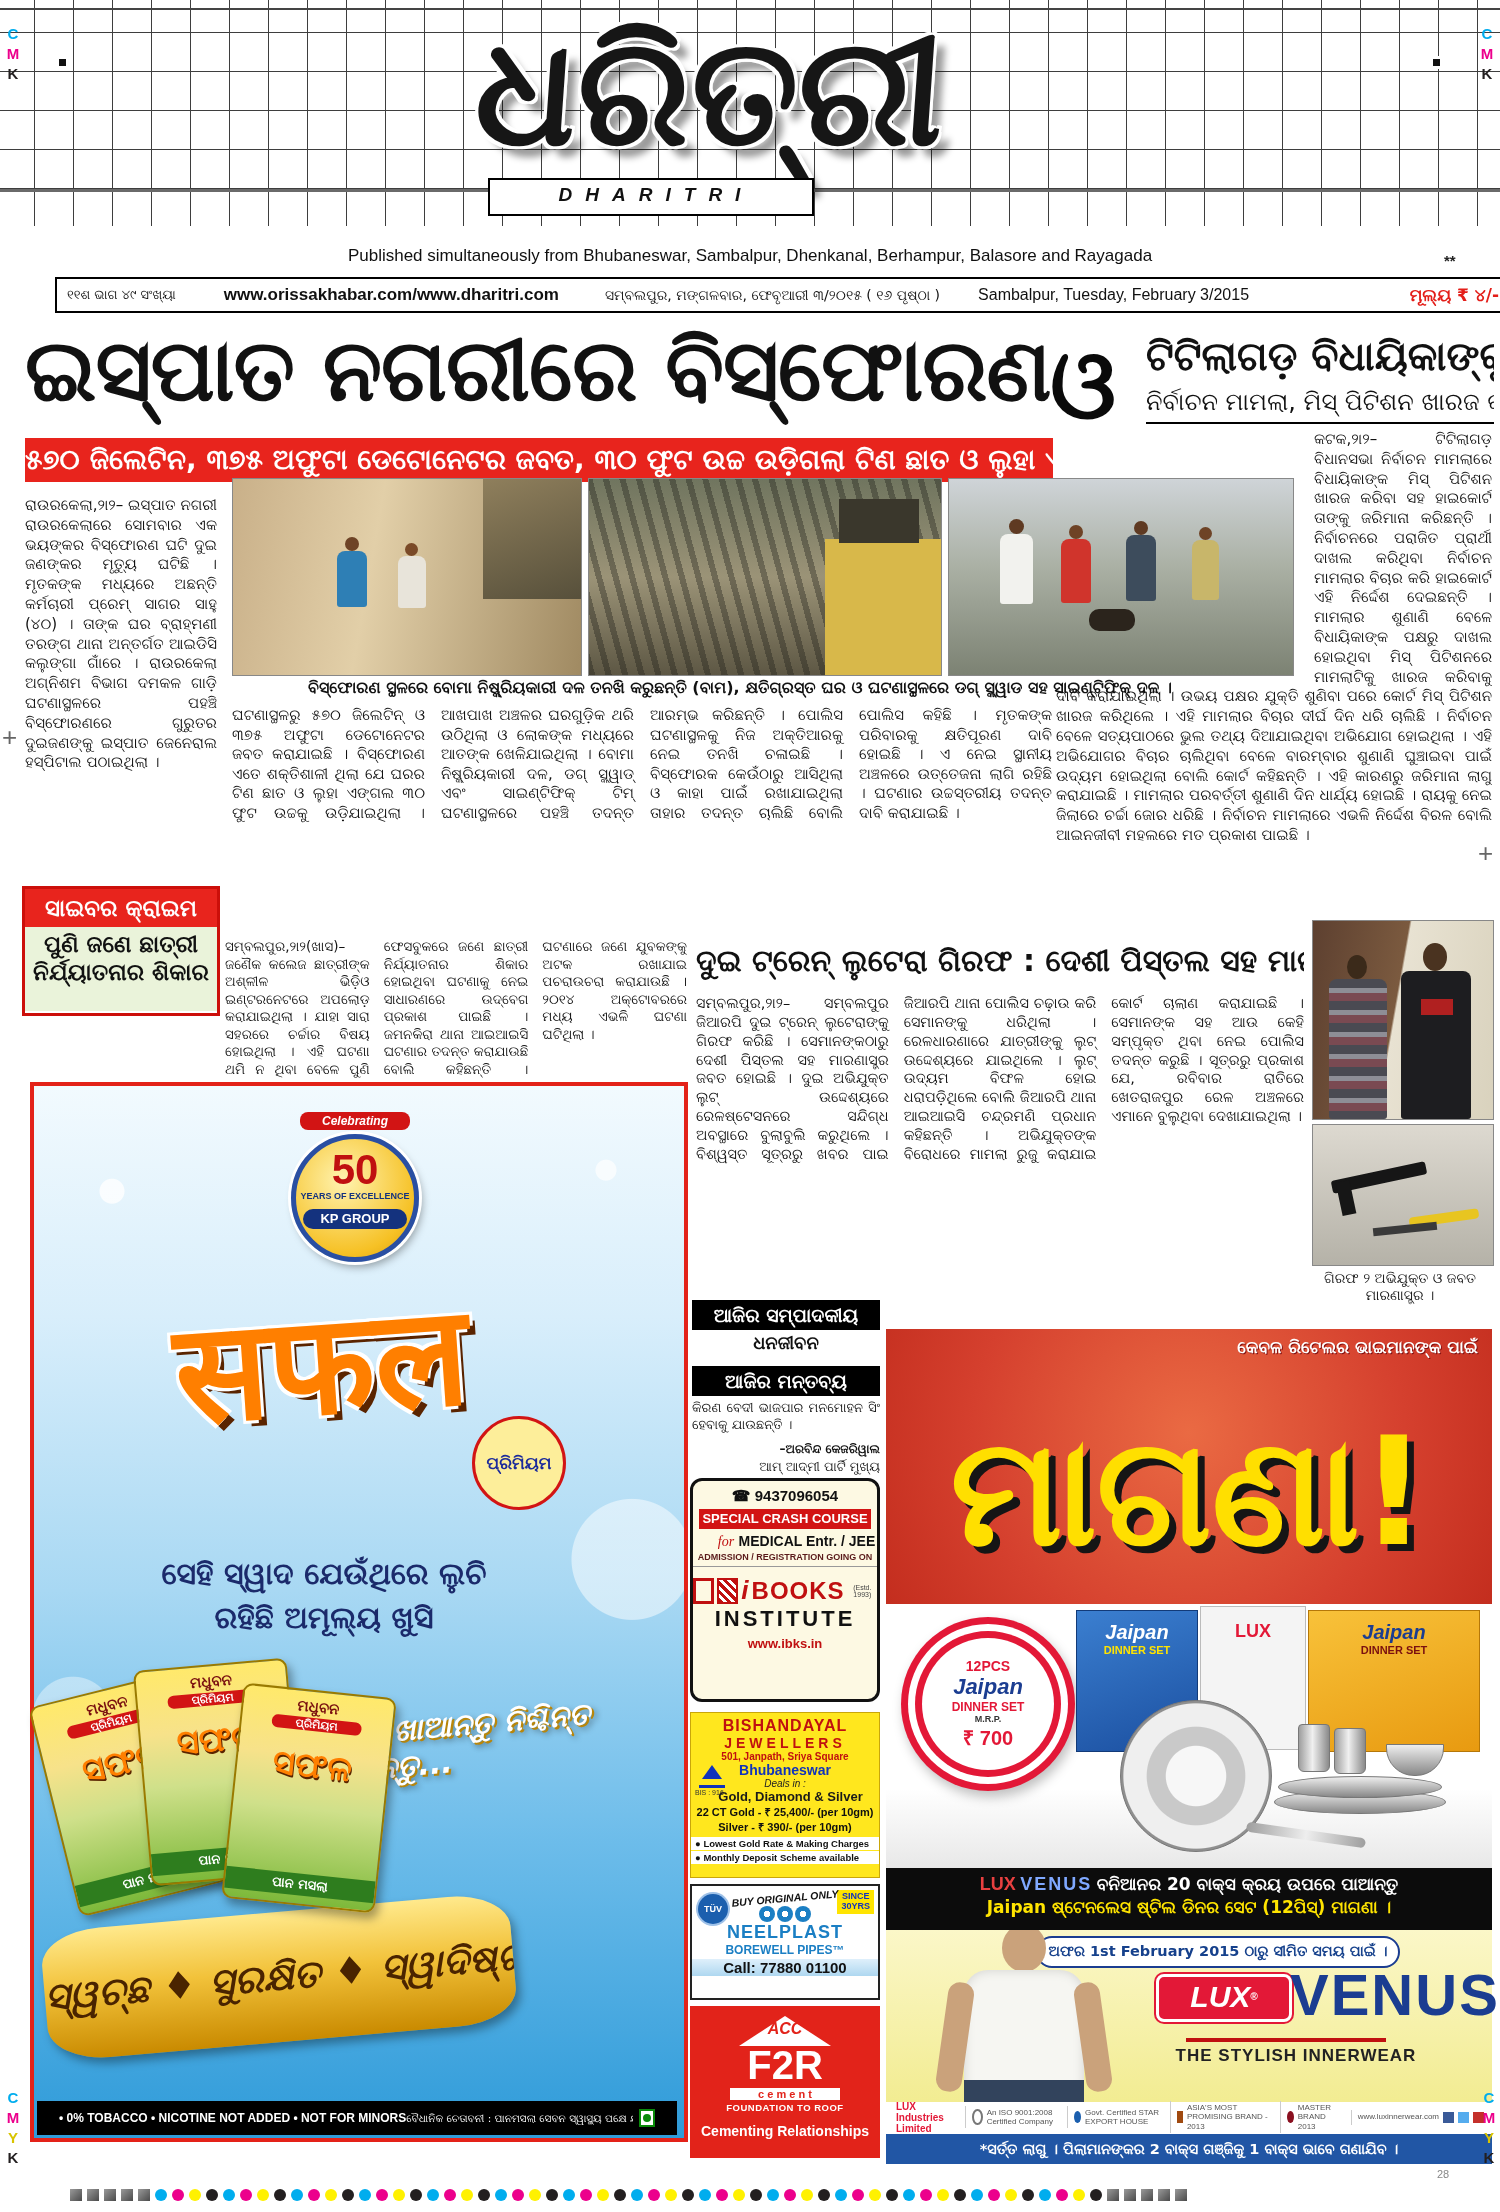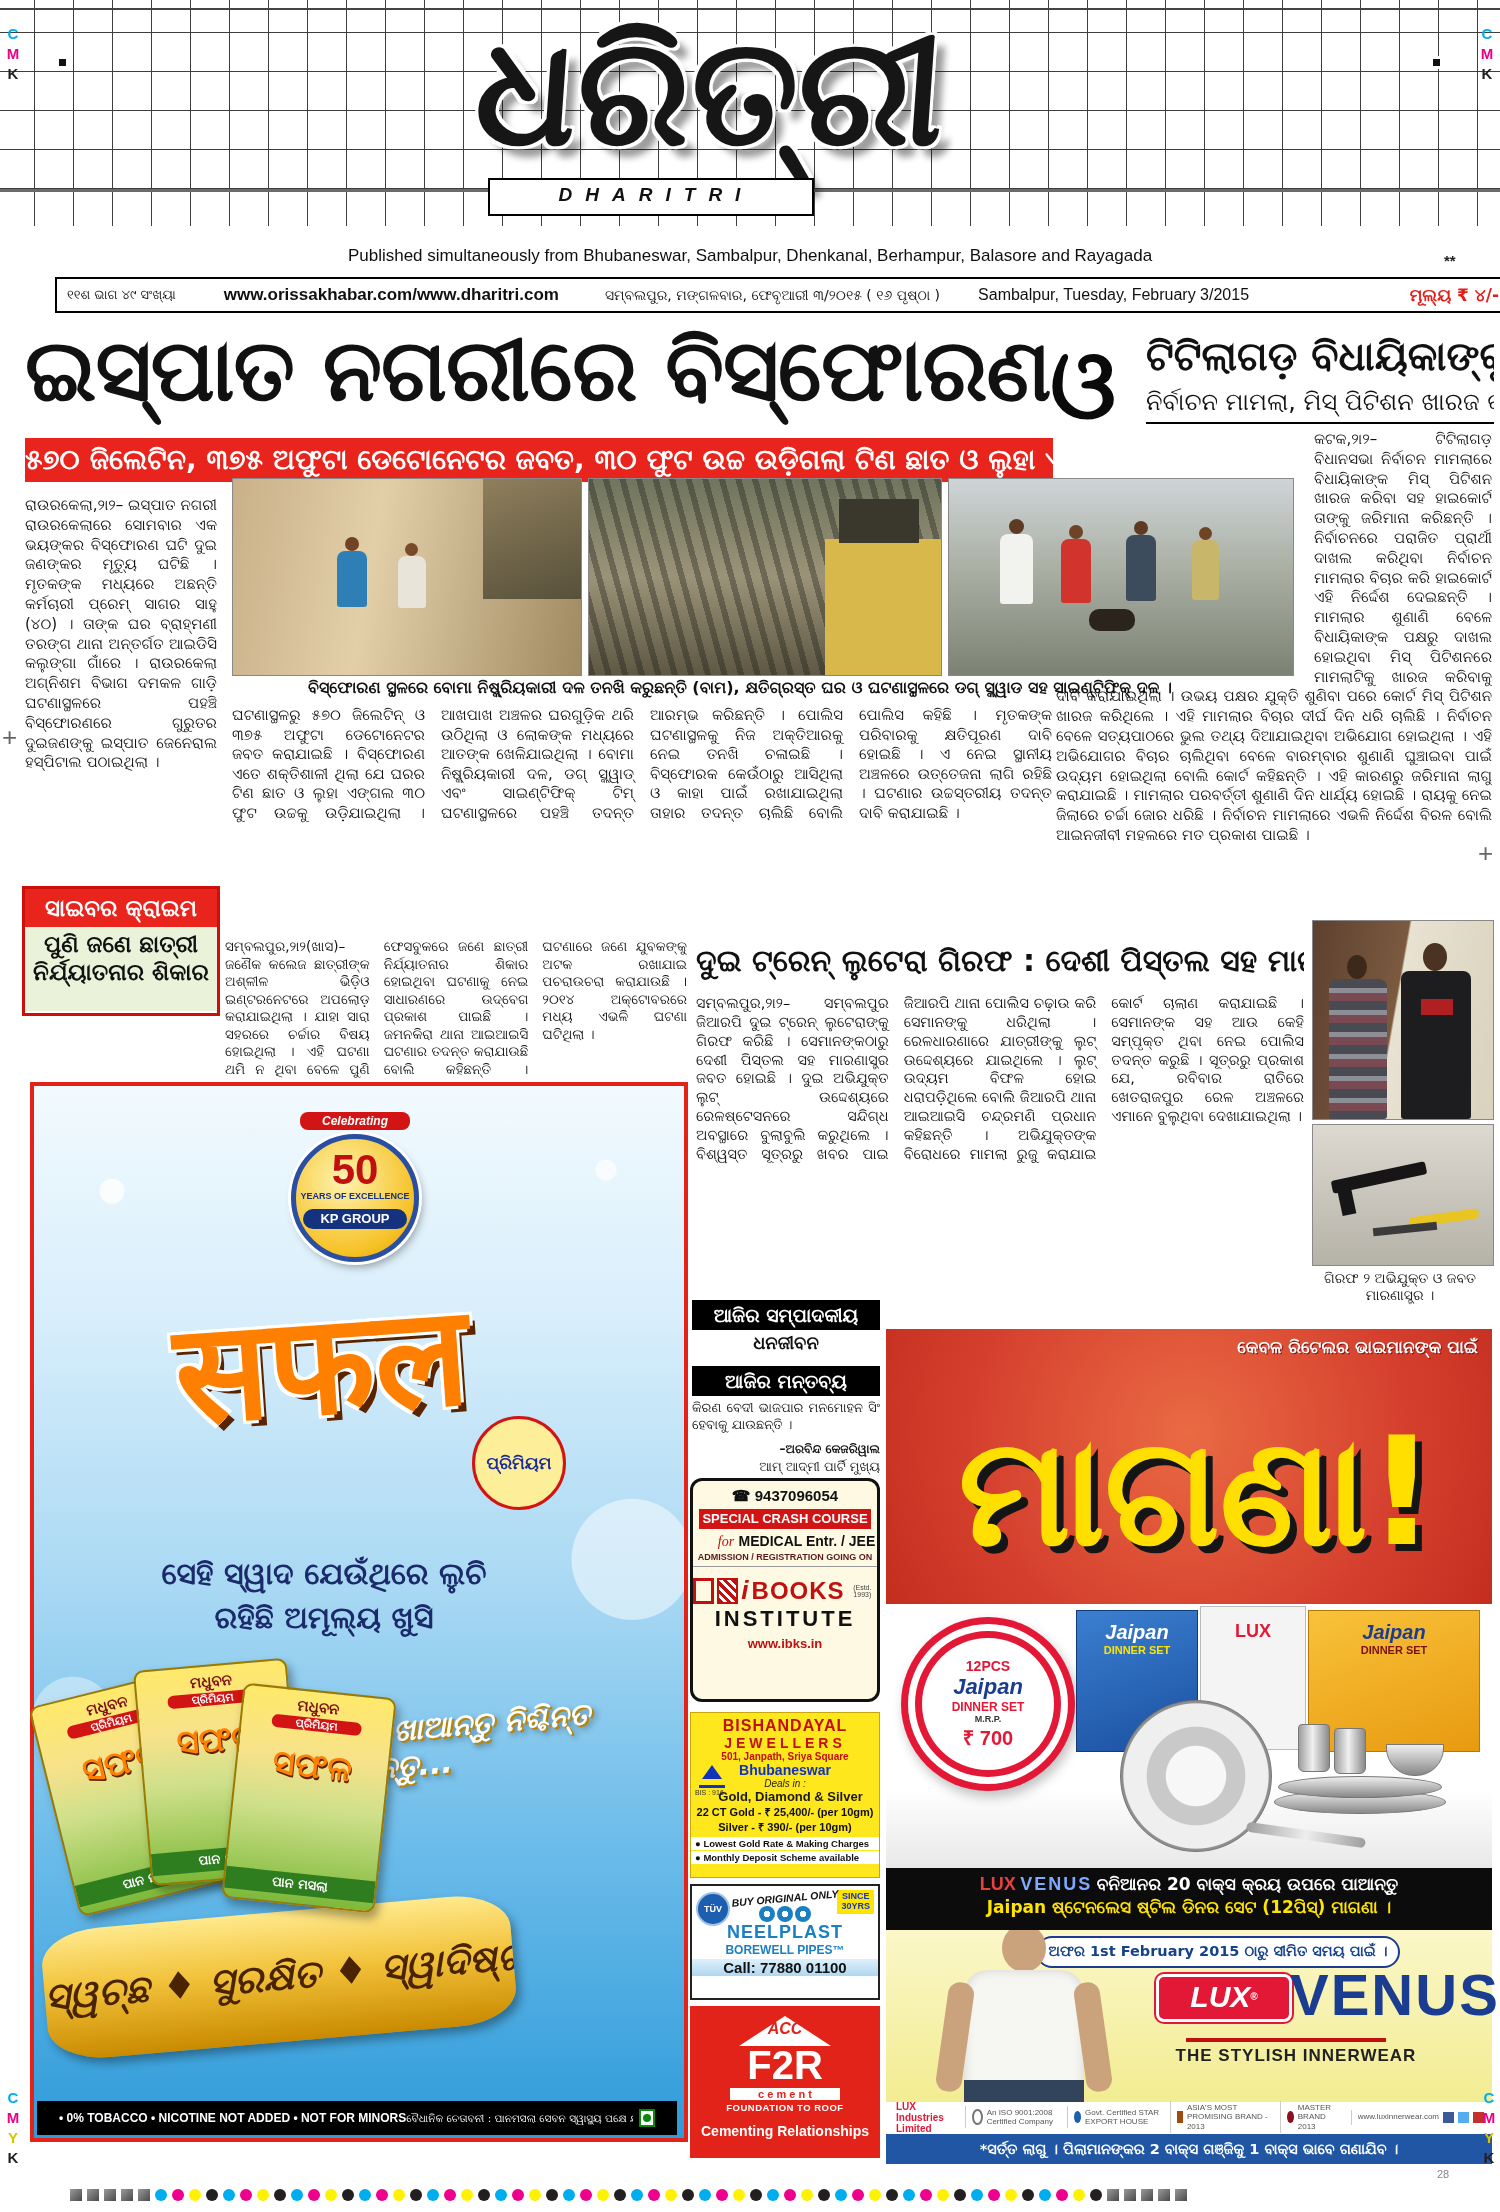--- a/index.html
+++ b/index.html
@@ -272,21 +272,21 @@
       <span class="b" style="color:#fff;font-size:12px;white-space:nowrap;">• 0% TOBACCO   • NICOTINE NOT ADDED   • NOT FOR MINORS</span>
       <span class="odia" style="color:#fff;font-size:10.5px;margin-left:auto;white-space:nowrap;overflow:hidden;max-width:280px;">ବୈଧାନିକ ଚେତାବନୀ : ପାନମସଲା ସେବନ ସ୍ୱାସ୍ଥ୍ୟ ପକ୍ଷେ କ୍ଷତିକାରକ ।</span>
       <span style="width:14px;height:14px;border:2px solid #0a8a0a;margin-left:6px;display:inline-flex;align-items:center;justify-content:center;background:#fff;">
           <span style="width:8px;height:8px;border-radius:50%;background:#0a8a0a;"></span>
         </span>
     </div>
   </div>
 
   <div class="abs maaganabox" style="left:886px;top:1308px;width:606px;height:296px;margin-top:21px;">
     <div class="abs odia b" style="right:14px;top:8px;color:#fff;font-size:17px;text-shadow:1px 1px 0 #801010;position:absolute;">କେବଳ ରିଟେଲର ଭାଇମାନଙ୍କ ପାଇଁ</div>
-    <div class="abs odia maagana c nw oh" style="left:8px;top:48px;width:606px;height:240px;font-size:150px;line-height:230px;">ମାଗଣା!</div>
+    <div class="abs odia maagana c nw oh" style="left:0;top:48px;width:606px;height:240px;font-size:150px;line-height:230px;">ମାଗଣା!</div>
   </div>
   <div class="abs" style="left:886px;top:1604px;width:606px;height:264px;background:linear-gradient(180deg,#fff 0 70%,#e8e8e8 100%);">
 
     <div class="abs roundel" style="left:36px;top:34px;">
       <span class="b" style="color:#e31837;font-size:14px;">12PCS</span>
       <span class="b" style="color:#1b3d91;font-style:italic;font-size:22px;">Jaipan</span>
       <span class="b" style="color:#e31837;font-size:12px;">DINNER SET</span>
       <span class="b" style="color:#333;font-size:9px;">M.R.P.</span>
       <span class="b" style="color:#e31837;font-size:20px;">₹ 700</span>
     </div>

